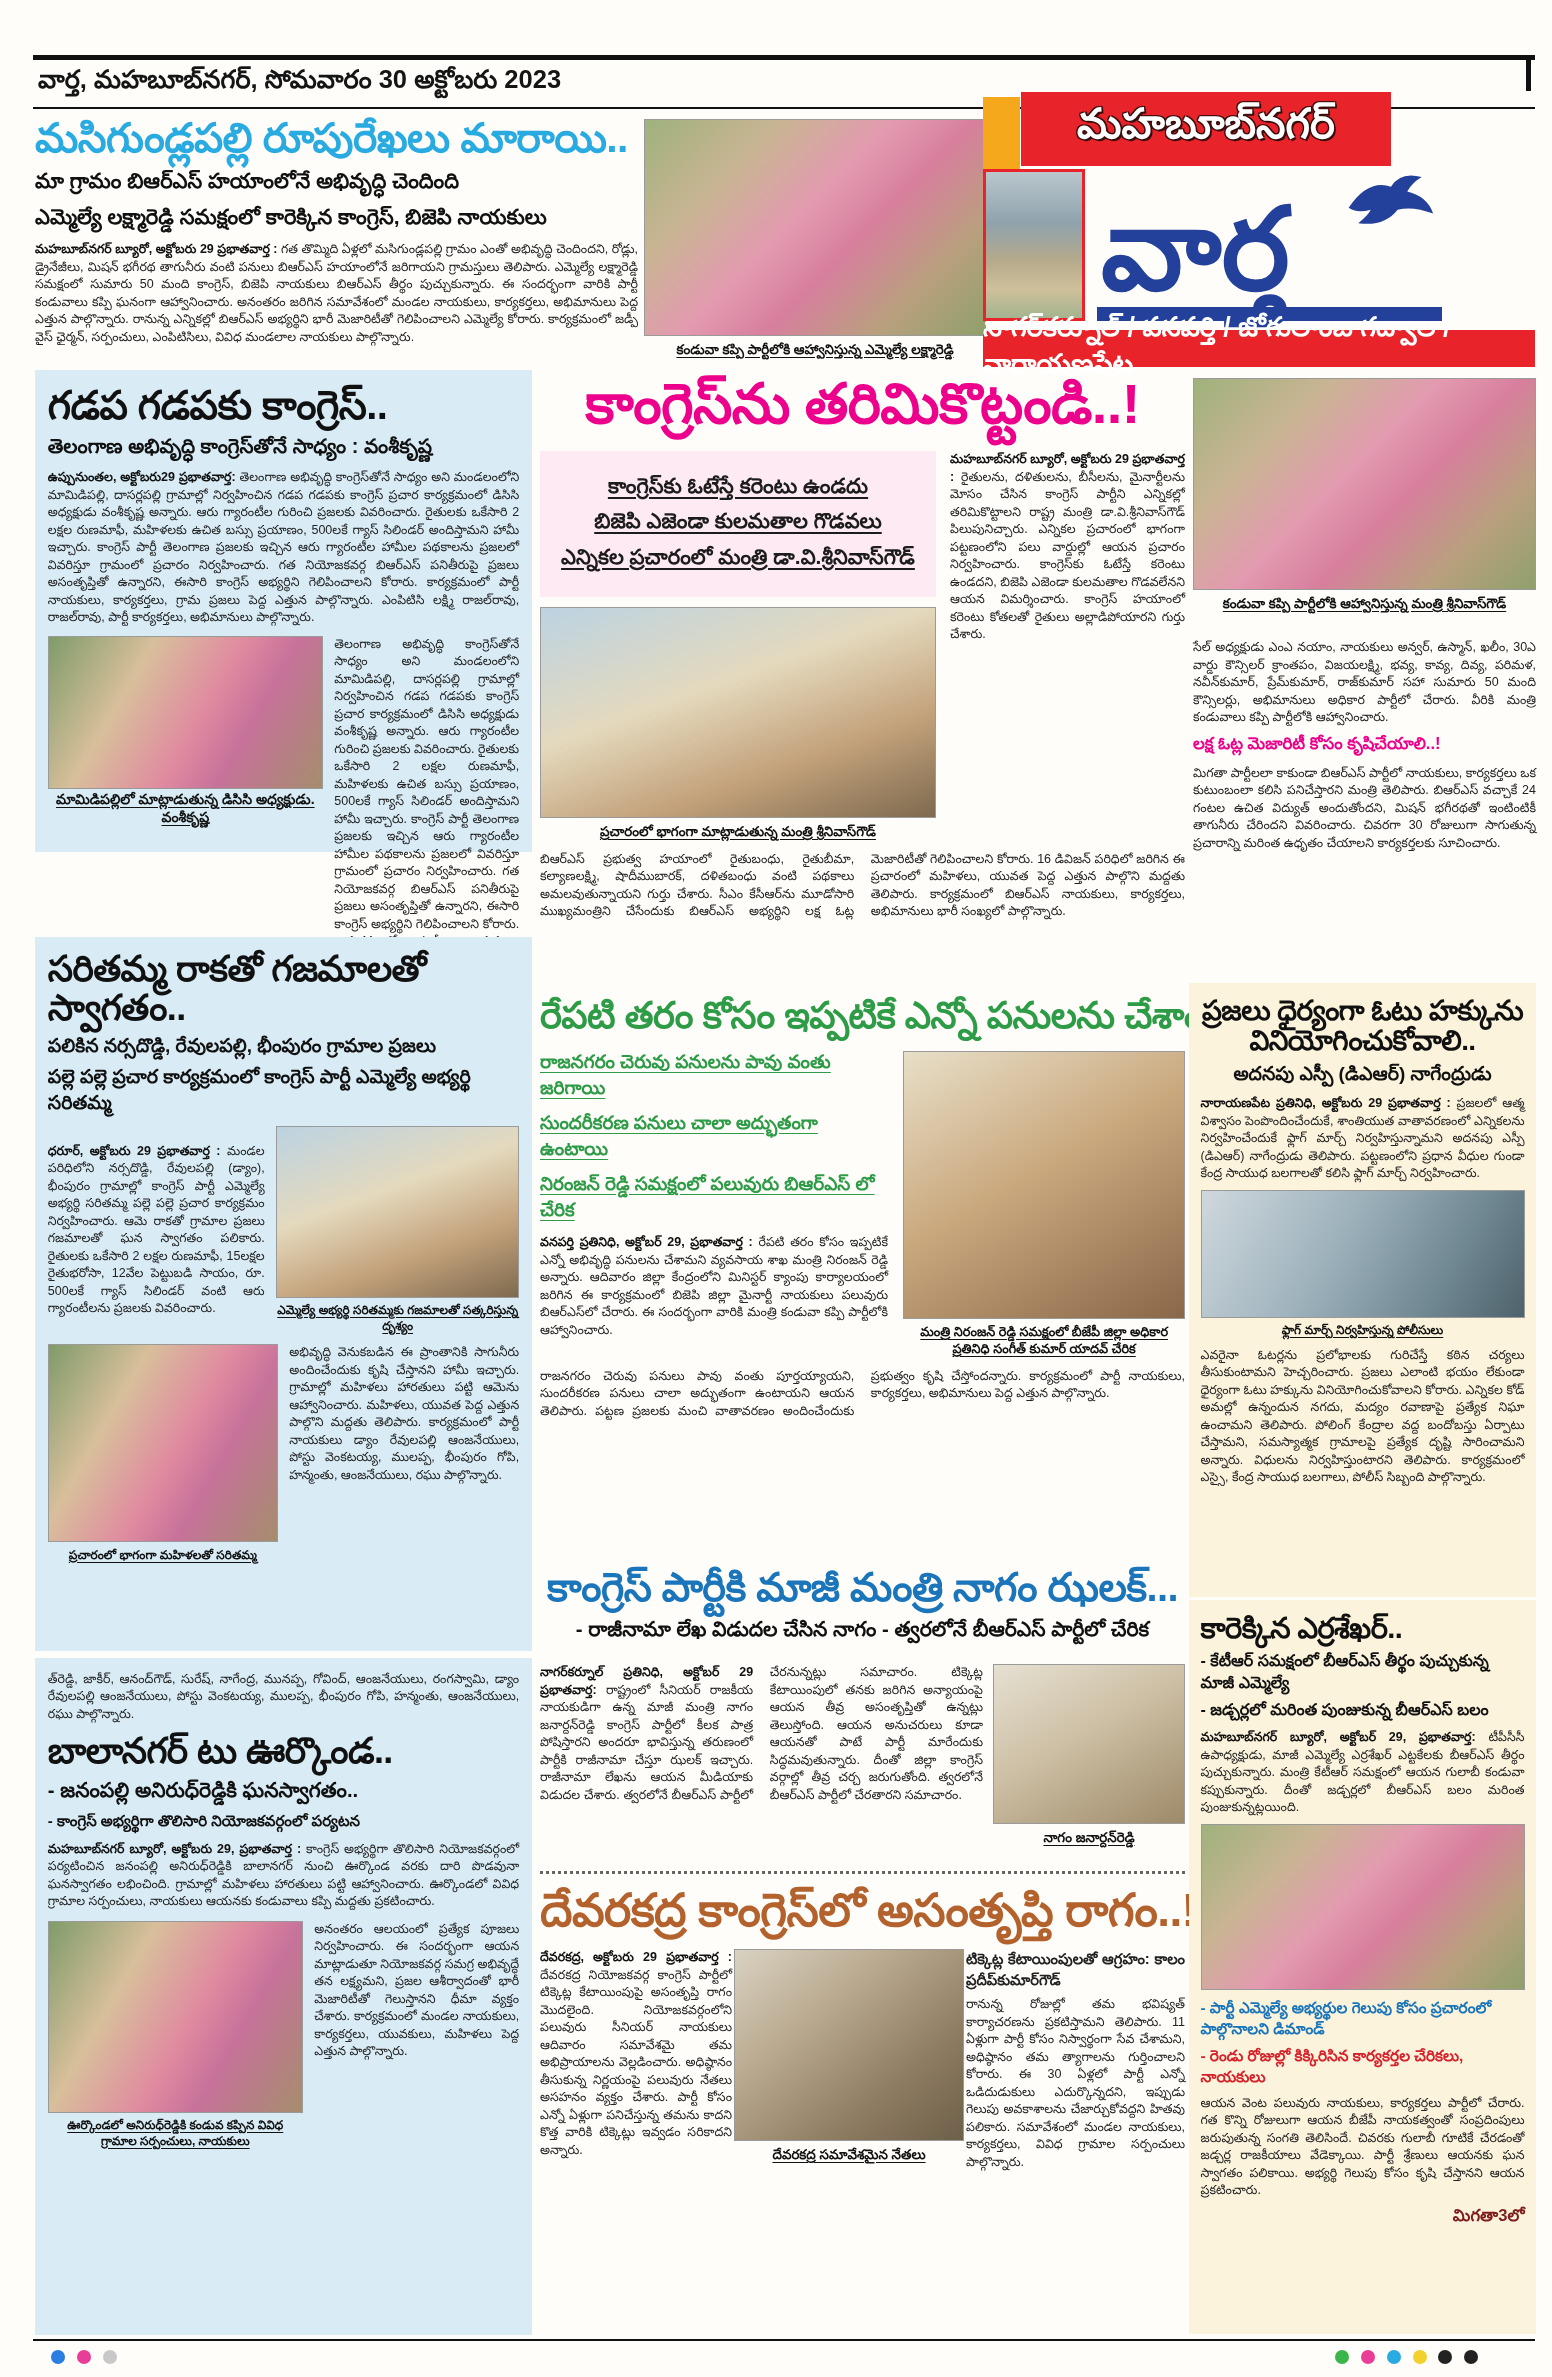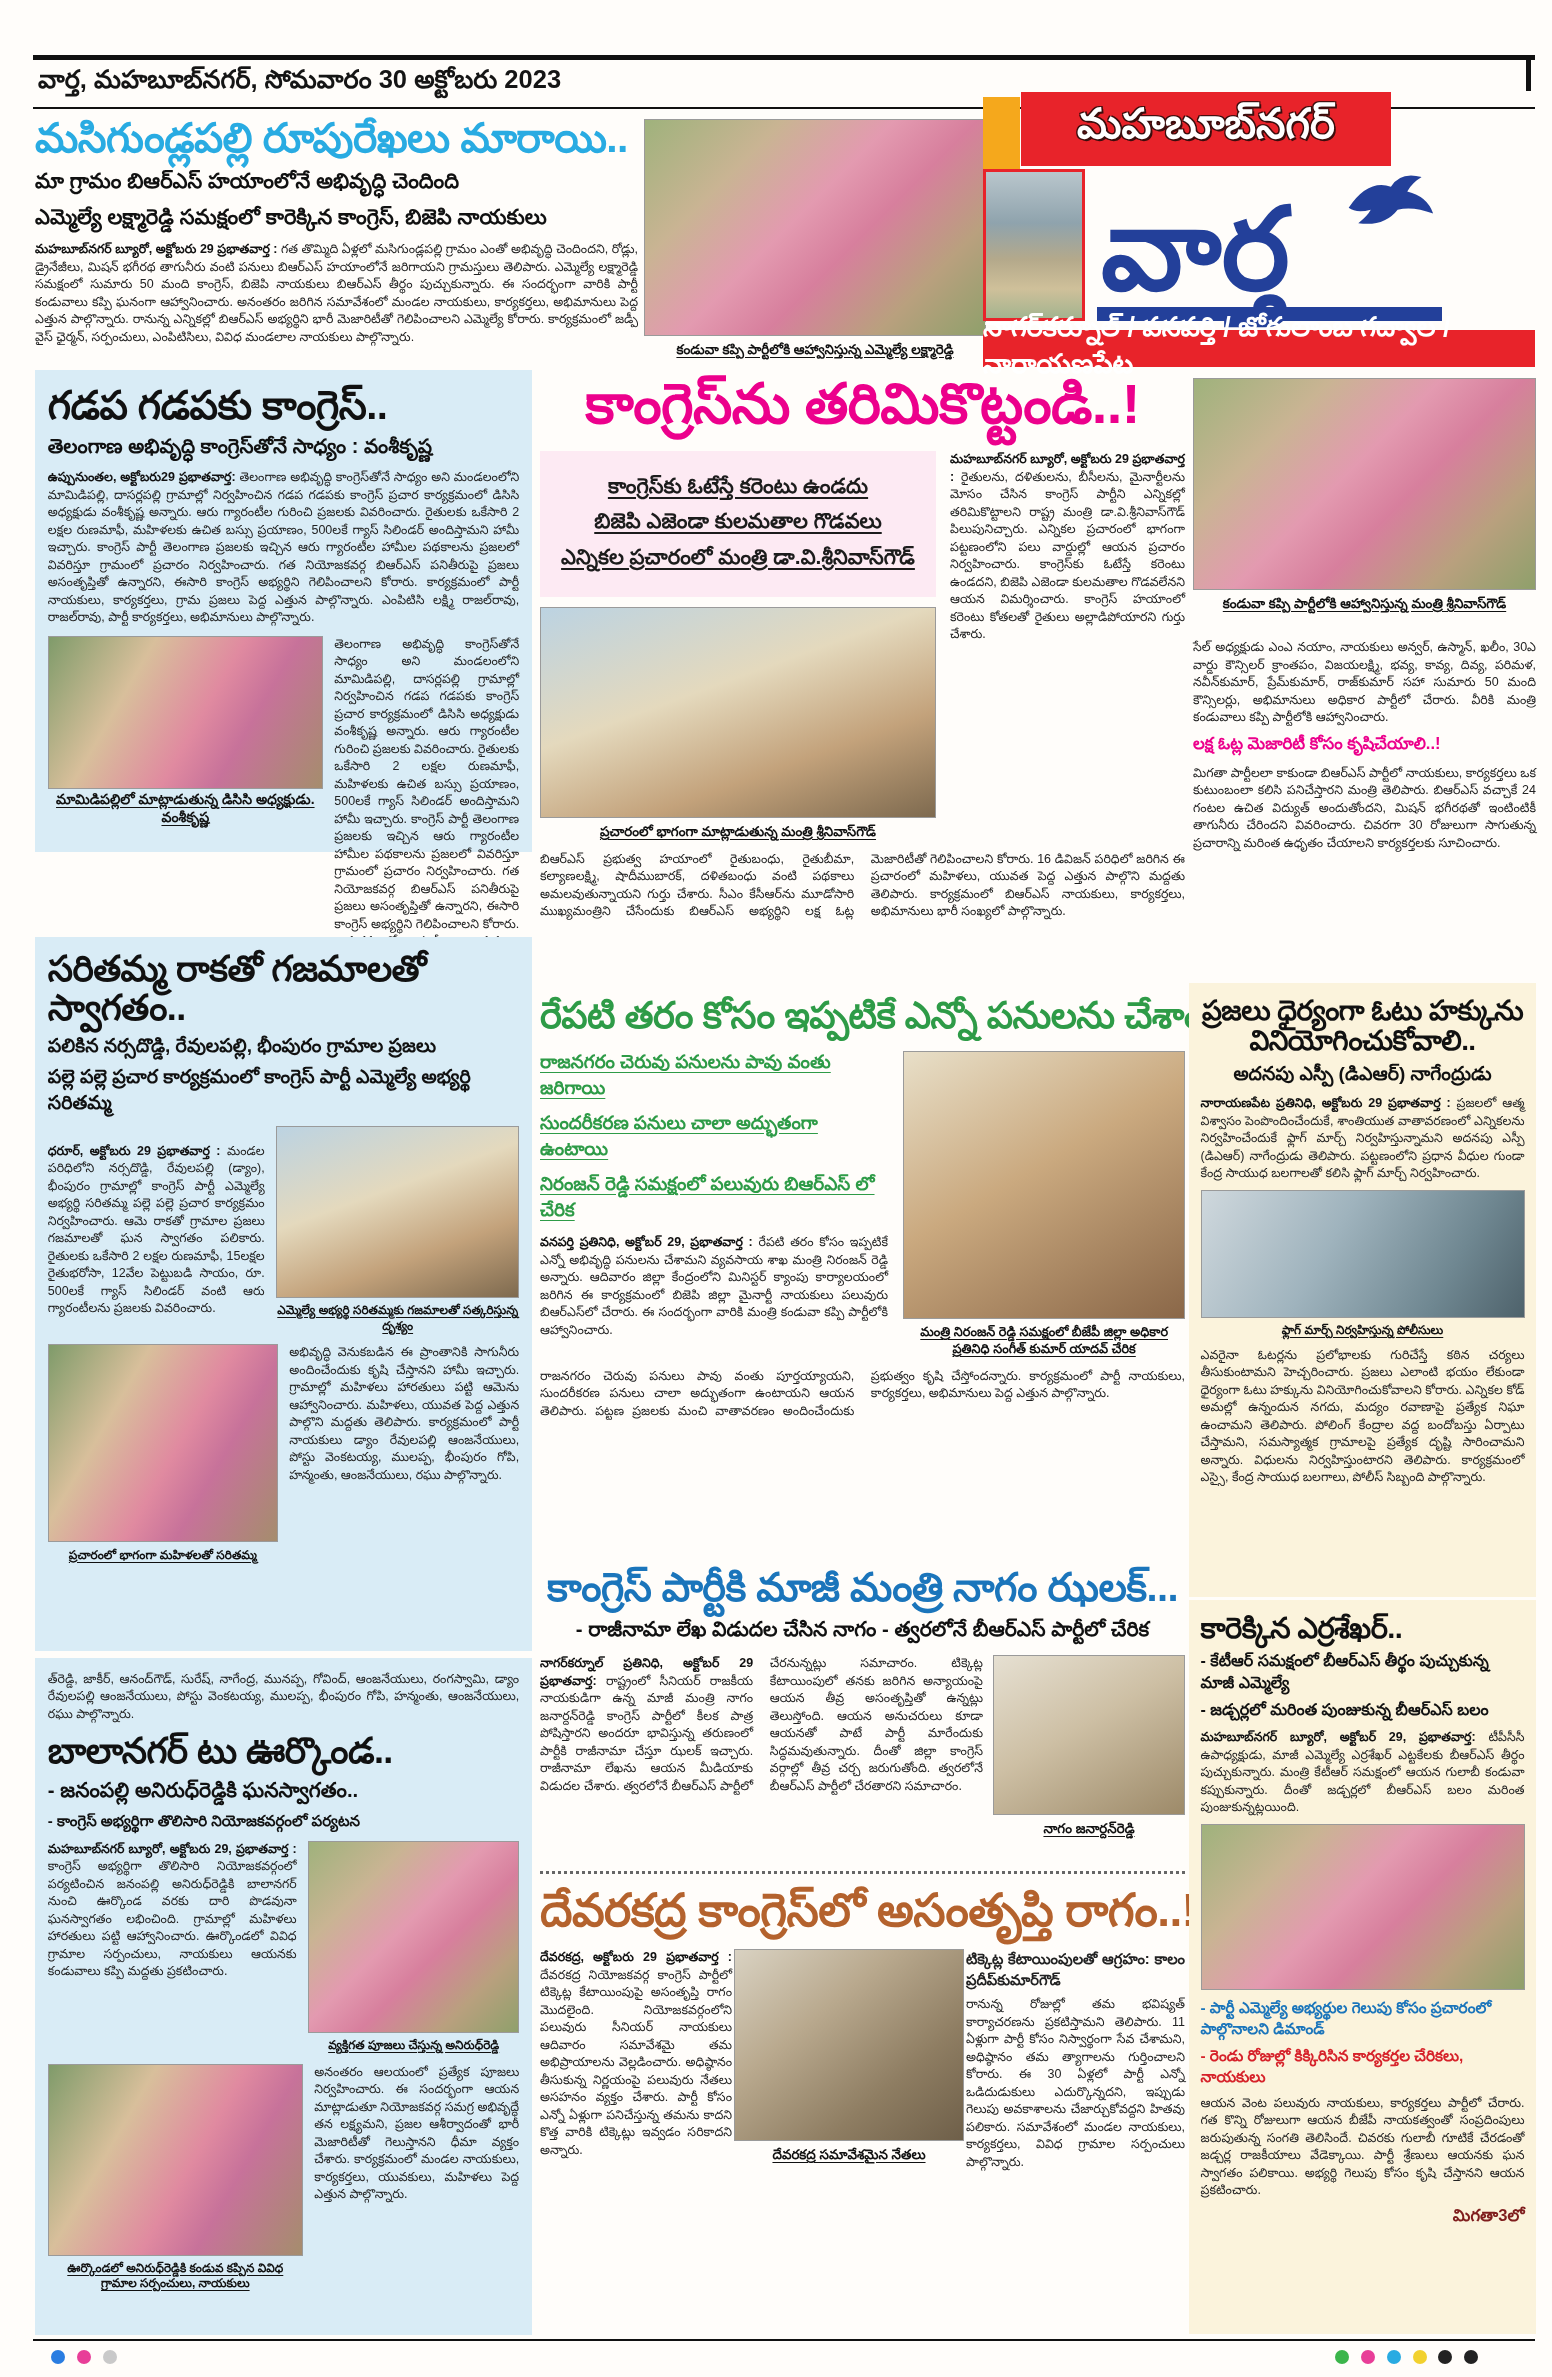--- a/index.html
+++ b/index.html
@@ -200,38 +200,34 @@
   <div class="abs block-blue" style="left:35px;top:1658px;width:497px;height:677px;padding:12.8px;">
     <div class="body-text">త్‌రెడ్డి, జాకీర్, ఆనంద్‌గౌడ్, సురేష్, నాగేంద్ర, మునప్ప, గోవింద్, ఆంజనేయులు, రంగస్వామి, డ్యాం రేవులపల్లి ఆంజనేయులు, పోస్టు వెంకటయ్య, ములప్ప, భీంపురం గోపి, హన్మంతు, ఆంజనేయులు, రఘు పాల్గొన్నారు.</div>
     <div class="headline h-black" style="font-size:36px;margin-top:9px;">బాలానగర్ టు ఊర్కొండ..</div>
     <div class="deck" style="font-size:20.4px;margin-top:7.7px;">- జనంపల్లి అనిరుధ్‌రెడ్డికి ఘనస్వాగతం..</div>
     <div class="deck" style="font-size:15px;margin-top:5.1px;">- కాంగ్రెస్ అభ్యర్థిగా తొలిసారి నియోజకవర్గంలో పర్యటన</div>
     <div style="display:flex;gap:11.5px;margin-top:7.7px;">
       <div class="body-text" style="flex:1;">
         <span class="byline">మహబూబ్‌నగర్ బ్యూరో, అక్టోబరు 29, ప్రభాతవార్త :</span>
         <span>కాంగ్రెస్ అభ్యర్థిగా తొలిసారి నియోజకవర్గంలో పర్యటించిన జనంపల్లి అనిరుధ్‌రెడ్డికి బాలానగర్ నుంచి ఊర్కొండ వరకు దారి పొడవునా ఘనస్వాగతం లభించింది. గ్రామాల్లో మహిళలు హారతులు పట్టి ఆహ్వానించారు. ఊర్కొండలో వివిధ గ్రామాల సర్పంచులు, నాయకులు ఆయనకు కండువాలు కప్పి మద్దతు ప్రకటించారు.</span>
       </div>
-      <div>
-        <div class="photo ph-crowd" style="width:211px;height:192px;"></div>
-        <div class="cap" style="width:211px;margin-top:5.1px;font-size:12px;">వ్యక్తిగత పూజలు చేస్తున్న అనిరుధ్‌రెడ్డి</div>
-      </div>
     </div>
     <div style="display:flex;gap:11.5px;margin-top:10.2px;">
       <div>
         <div class="photo ph-crowd2" style="width:255px;height:192px;"></div>
         <div class="cap" style="width:255px;margin-top:5.1px;font-size:12px;">ఊర్కొండలో అనిరుధ్‌రెడ్డికి కండువ కప్పిన వివిధ గ్రామాల సర్పంచులు, నాయకులు</div>
       </div>
       <div class="body-text" style="flex:1;">అనంతరం ఆలయంలో ప్రత్యేక పూజలు నిర్వహించారు. ఈ సందర్భంగా ఆయన మాట్లాడుతూ నియోజకవర్గ సమగ్ర అభివృద్ధే తన లక్ష్యమని, ప్రజల ఆశీర్వాదంతో భారీ మెజారిటీతో గెలుస్తానని ధీమా వ్యక్తం చేశారు. కార్యక్రమంలో మండల నాయకులు, కార్యకర్తలు, యువకులు, మహిళలు పెద్ద ఎత్తున పాల్గొన్నారు.</div>
     </div>
   </div>
 
   <div class="abs" style="left:540px;top:1566px;width:645px;height:300px;">
     <div class="headline h-blue" style="font-size:40px;text-align:center;white-space:nowrap;">కాంగ్రెస్ పార్టీకి మాజీ మంత్రి నాగం ఝలక్...</div>
     <div class="deck" style="font-size:20.4px;text-align:center;margin-top:9px;">- రాజీనామా లేఖ విడుదల చేసిన నాగం - త్వరలోనే బీఆర్ఎస్ పార్టీలో చేరిక</div>
-    <div style="display:flex;gap:10px;margin-top:9px;">
+    <div style="display:flex;gap:10px;margin-top:18px;">
       <div class="body-text cols-2" style="flex:1;">
         <span class="byline">నాగర్‌కర్నూల్ ప్రతినిధి, అక్టోబర్ 29 ప్రభాతవార్త:</span>
         <span>రాష్ట్రంలో సీనియర్ రాజకీయ నాయకుడిగా ఉన్న మాజీ మంత్రి నాగం జనార్దన్‌రెడ్డి కాంగ్రెస్ పార్టీలో కీలక పాత్ర పోషిస్తారని అందరూ భావిస్తున్న తరుణంలో పార్టీకి రాజీనామా చేస్తూ ఝలక్ ఇచ్చారు. రాజీనామా లేఖను ఆయన మీడియాకు విడుదల చేశారు.</span>
         <span>త్వరలోనే బీఆర్ఎస్ పార్టీలో చేరనున్నట్లు సమాచారం. టిక్కెట్ల కేటాయింపులో తనకు జరిగిన అన్యాయంపై ఆయన తీవ్ర అసంతృప్తితో ఉన్నట్లు తెలుస్తోంది. ఆయన అనుచరులు కూడా ఆయనతో పాటే పార్టీ మారేందుకు సిద్ధమవుతున్నారు. దీంతో జిల్లా కాంగ్రెస్ వర్గాల్లో తీవ్ర చర్చ జరుగుతోంది. త్వరలోనే బీఆర్ఎస్ పార్టీలో చేరతారని సమాచారం.</span>
       </div>
       <div>
         <div class="photo ph-portrait" style="width:192px;height:160px;"></div>
         <div class="cap" style="width:192px;margin-top:5.1px;">నాగం జనార్దన్‌రెడ్డి</div>
       </div>
     </div>

